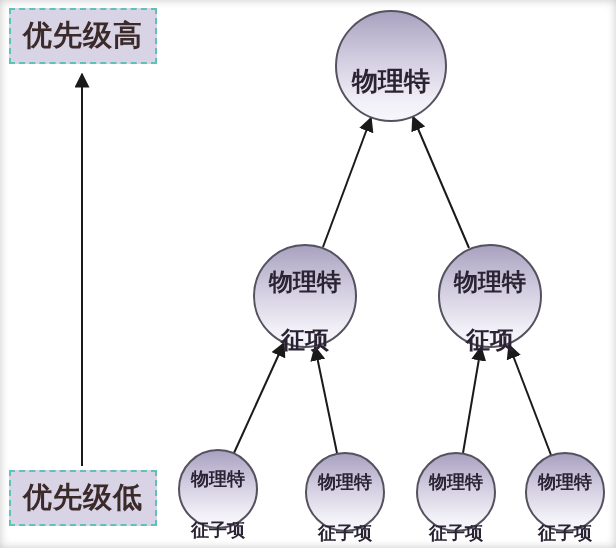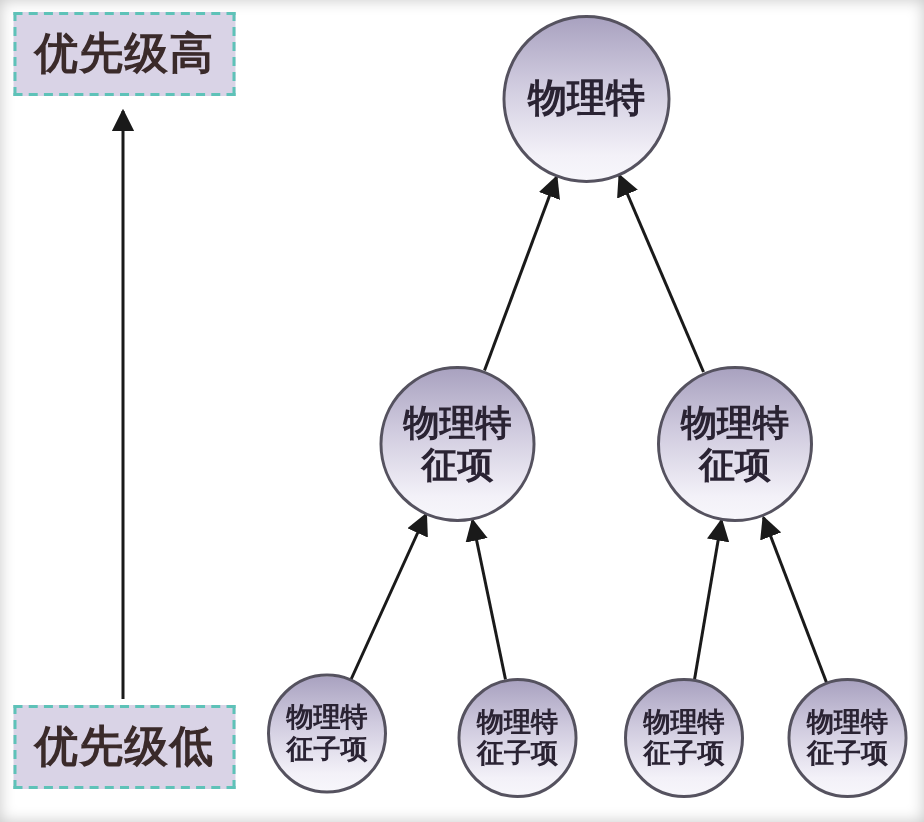--- a/index.html
+++ b/index.html
@@ -36,21 +36,21 @@
     position:absolute;
     border-radius:50%;
     border:2px solid #55525f;
     background:linear-gradient(180deg,#a9a2c0 0%,#cfcade 40%,#f3f1f8 85%,#f7f6fb 100%);
     display:flex;flex-direction:column;align-items:center;justify-content:center;
     text-align:center;
     box-sizing:border-box;
     color:#2a2333;
     font-weight:bold;
   }
-  .node span{display:block;line-height:1.18;white-space:nowrap;}
+  .node span{display:block;line-height:1.18;white-space:nowrap;margin-top:30px;}
   .node.root{left:335px;top:10px;width:112px;height:112px;font-size:26px;}
   .node.mid-left{left:253px;top:244px;width:104px;height:104px;font-size:24px;}
   .node.mid-right{left:438px;top:244px;width:104px;height:104px;font-size:24px;}
   .node.leaf{width:80px;height:80px;font-size:18px;}
   .node.leaf1{left:178px;top:449px;}
   .node.leaf2{left:305px;top:452px;}
   .node.leaf3{left:416px;top:452px;}
   .node.leaf4{left:525px;top:452px;}
 </style>
 </head>

